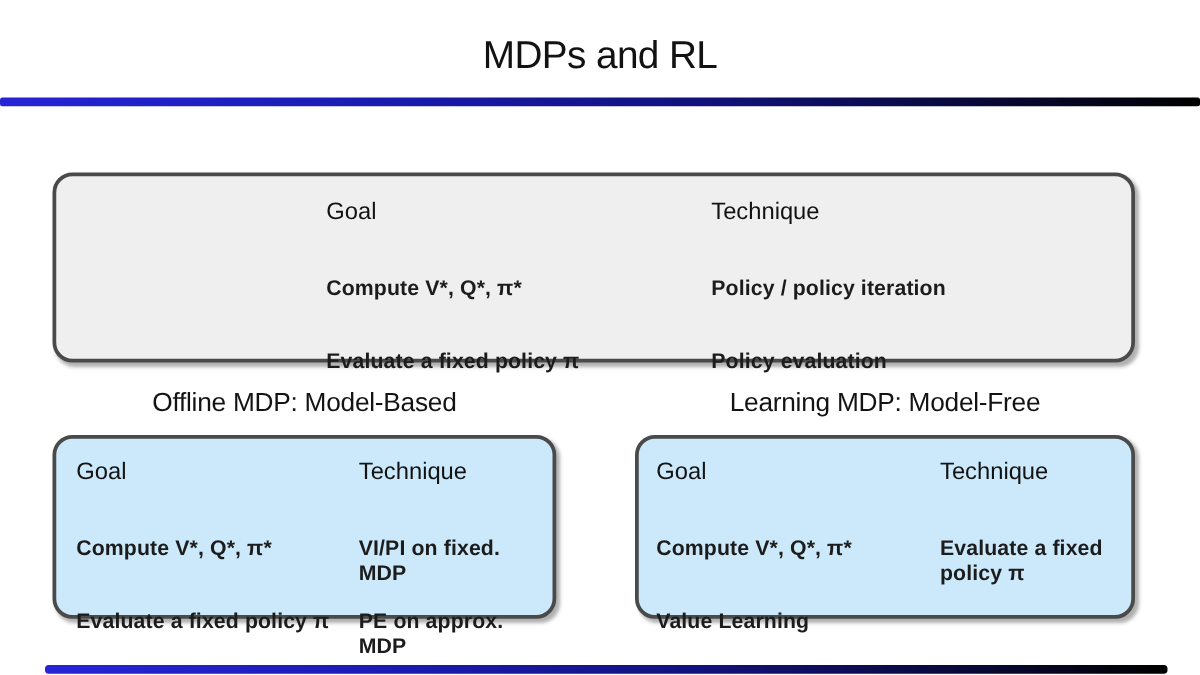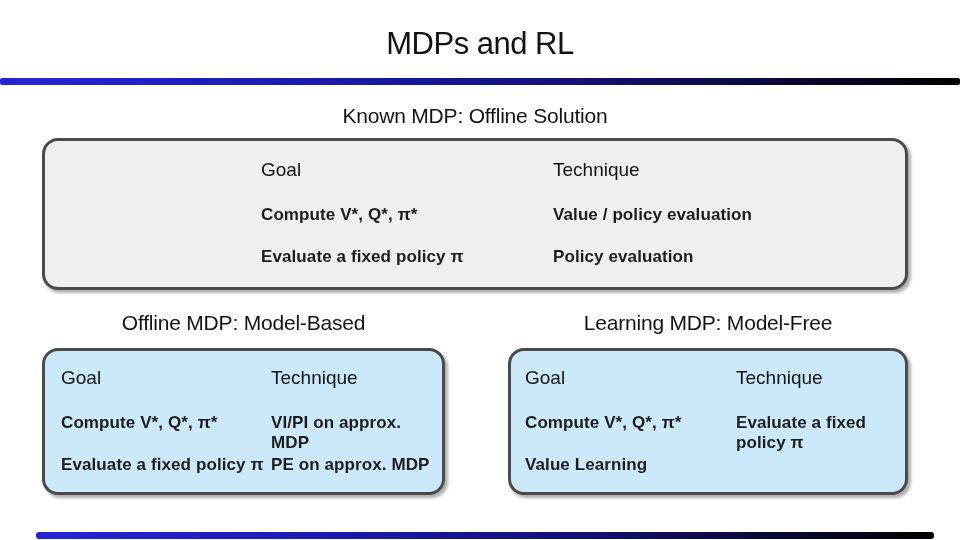--- a/index.html
+++ b/index.html
@@ -23,20 +23,21 @@
     position: absolute; font-size: 21px; font-weight: 500; color: #131313; text-align: center;
     letter-spacing: -0.2px;
   }
   .heading-known { top: 104px; left: 42px; width: 866px; }
   .heading-model-based { top: 311px; left: 42px; width: 403px; }
   .heading-model-free { top: 311px; left: 508px; width: 400px; }
 
   .panel {
     position: absolute; border: 3px solid #4a4a4a; border-radius: 16px;
     box-shadow: 2.5px 3px 3px rgba(80,80,80,0.45);
+    gap: 16px;
   }
   .panel-known { top: 138px; left: 42px; width: 866px; height: 152px; background: #efefef;
     display: grid; grid-template-columns: 292px 1fr; grid-template-rows: 46px 42px 42px;
     padding: 18px 0 0 216px; align-items: start; }
   .panel-model-based { top: 348px; left: 42px; width: 403px; height: 147px; background: #cbe9fb;
     display: grid; grid-template-columns: 210px 1fr; grid-template-rows: 46px 42px 42px;
     padding: 16px 0 0 16px; align-items: start; }
   .panel-model-free { top: 348px; left: 508px; width: 400px; height: 147px; background: #cbe9fb;
     display: grid; grid-template-columns: 211px 1fr; grid-template-rows: 46px 42px 42px;
     padding: 16px 0 0 14px; align-items: start; }
@@ -52,38 +53,37 @@
 </style>
 </head>
 <body>
 
 <div class="stage">
 
   <div class="slide-title">MDPs and RL</div>
 
   <div class="title-rule"></div>
 
-  <div class="section-heading heading-known">Known MDP: Offline Solution</div>
 
   <div class="panel panel-known">
     <div class="th">Goal</div>
     <div class="th">Technique</div>
     <div class="td">Compute V*, Q*, π*</div>
-    <div class="td">Value / policy evaluation</div>
+    <div class="td">Policy / policy iteration</div>
     <div class="td">Evaluate a fixed policy π</div>
     <div class="td">Policy evaluation</div>
   </div>
 
   <div class="section-heading heading-model-based">Offline MDP: Model-Based</div>
 
   <div class="panel panel-model-based">
     <div class="th">Goal</div>
     <div class="th">Technique</div>
     <div class="td">Compute V*, Q*, π*</div>
-    <div class="td">VI/PI on approx. MDP</div>
+    <div class="td">VI/PI on fixed. MDP</div>
     <div class="td">Evaluate a fixed policy π</div>
     <div class="td">PE on approx. MDP</div>
   </div>
 
   <div class="section-heading heading-model-free">Learning MDP: Model-Free</div>
 
   <div class="panel panel-model-free">
     <div class="th">Goal</div>
     <div class="th">Technique</div>
     <div class="td">Compute V*, Q*, π*</div>

